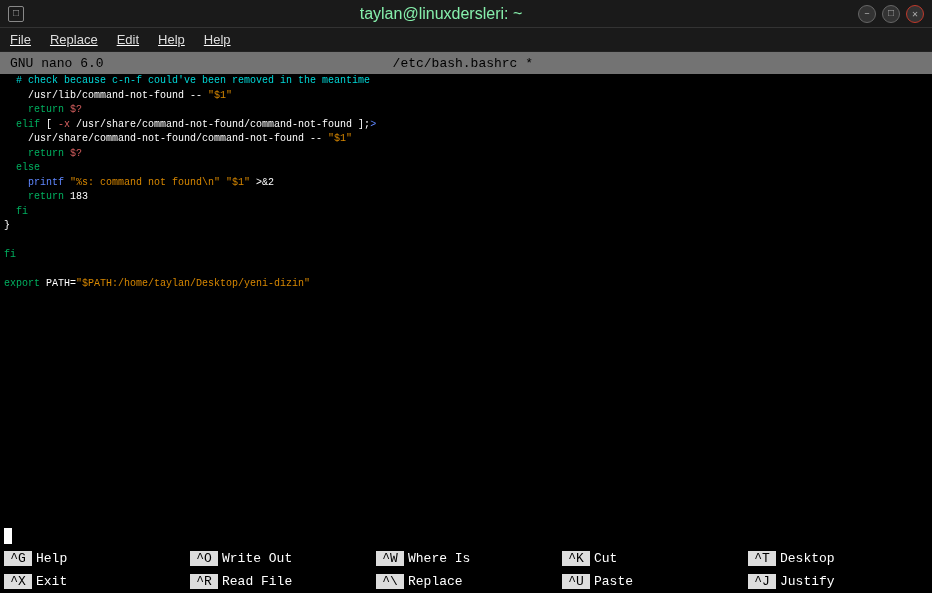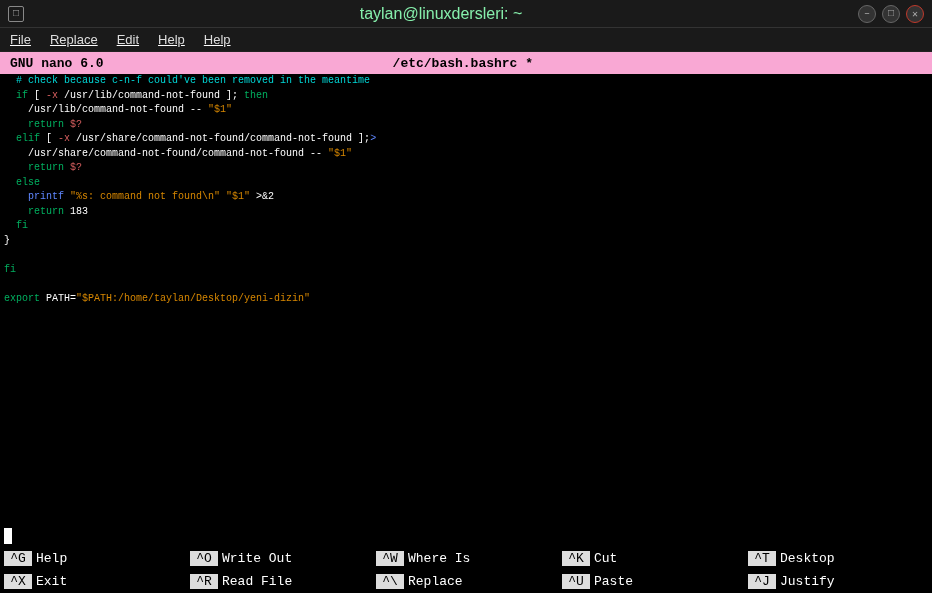--- a/index.html
+++ b/index.html
@@ -77,26 +77,26 @@
     .menubar-item {
       color: #ddd;
       font-family: sans-serif;
       font-size: 13px;
       cursor: pointer;
       padding: 2px 4px;
     }
 
     
     .nano-header {
-      background: #f9a8d4;
+      background: #737373;
       color: #000;
       text-align: center;
       padding: 2px 0;
       font-size: 14px;
-      font-weight: bold;
+      font-weight: normal;
       height: 22px;
       display: flex;
       align-items: center;
       justify-content: space-between;
       padding: 0 10px;
     }
     .nano-header-left {
       color: #000;
       font-family: 'Courier New', monospace;
       font-size: 13px;
@@ -211,21 +211,20 @@
 <div class="nano-header">
   <span class="nano-header-left">GNU nano 6.0</span>
   <span class="nano-header-center">/etc/bash.bashrc *</span>
   <span style="width:100px"></span>
 </div>
 
 <div class="editor">
 
   <span class="code-line"><span class="c-white">  </span><span class="c-cyan"># check because c-n-f could've been removed in the meantime</span></span>
 
-  <span class="code-line"><span class="c-white">  </span><span class="c-green">if</span><span class="c-white"> [ </span><span class="c-red">-x</span><span class="c-white"> /usr/lib/command-not-found ]; </span><span class="c-green">then</span></span>
 
   <span class="code-line"><span class="c-white">    /usr/lib/command-not-found -- </span><span class="c-orange">"$1"</span></span>
 
   <span class="code-line"><span class="c-white">    </span><span class="c-green">return</span><span class="c-white"> </span><span class="c-red">$?</span></span>
 
   <span class="code-line"><span class="c-white">  </span><span class="c-green">elif</span><span class="c-white"> [ </span><span class="c-red">-x</span><span class="c-white"> /usr/share/command-not-found/command-not-found ];</span><span class="c-blue">&gt;</span></span>
 
   <span class="code-line"><span class="c-white">    /usr/share/command-not-found/command-not-found -- </span><span class="c-orange">"$1"</span></span>
 
   <span class="code-line"><span class="c-white">    </span><span class="c-green">return</span><span class="c-white"> </span><span class="c-red">$?</span></span>

